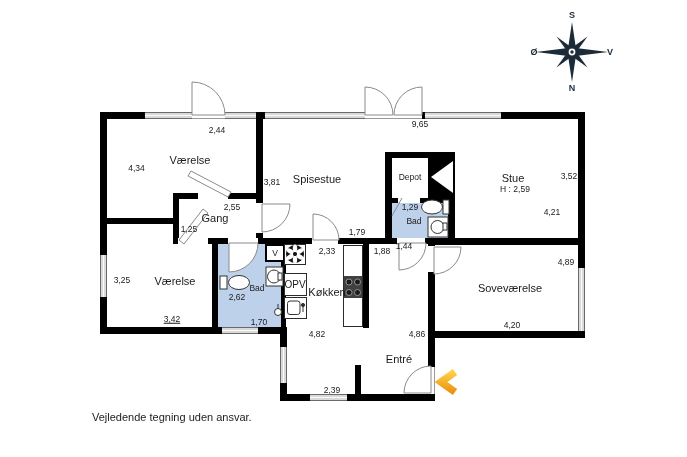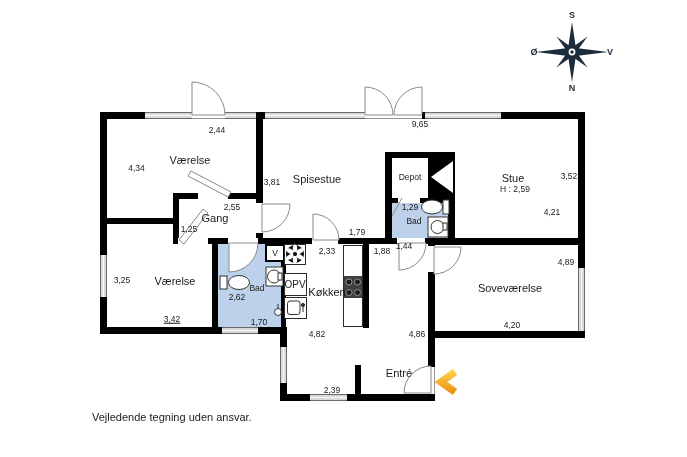--- a/index.html
+++ b/index.html
@@ -176,21 +176,21 @@
   <span class="lab" style="left:317px;top:179px;">Spisestue</span>
   <span class="lab" style="left:513px;top:178px;">Stue</span>
   <span class="dim" style="left:515px;top:189px;">H : 2,59</span>
   <span class="lab" style="left:215px;top:218px;">Gang</span>
   <span class="lab sm" style="left:410px;top:177px;">Depot</span>
   <span class="lab sm" style="left:414px;top:221px;">Bad</span>
   <span class="lab" style="left:175px;top:281px;">Værelse</span>
   <span class="lab sm" style="left:257px;top:288px;">Bad</span>
   <span class="lab" style="left:327px;top:292px;">Køkken</span>
   <span class="lab" style="left:510px;top:288px;">Soveværelse</span>
-  <span class="lab" style="left:399px;top:373px;text-align:right;">Entré</span>
+  <span class="lab" style="left:399px;top:359px;text-align:right;">Entré</span>
   <span class="lab sm" style="left:275px;top:253px;">V</span>
   <span class="dim" style="left:295px;top:285px;font-size:10px;">OPV</span>
 
   <span class="dim" style="left:217px;top:130px;">2,44</span>
   <span class="dim" style="left:116px;top:168px;padding-left:41px;">4,34</span>
   <span class="dim" style="left:420px;top:124px;">9,65</span>
   <span class="dim" style="left:272px;top:182px;">3,81</span>
   <span class="dim" style="left:357px;top:232px;">1,79</span>
   <span class="dim" style="left:569px;top:176px;">3,52</span>
   <span class="dim" style="left:512px;top:212px;margin-left:40px;">4,21</span>

